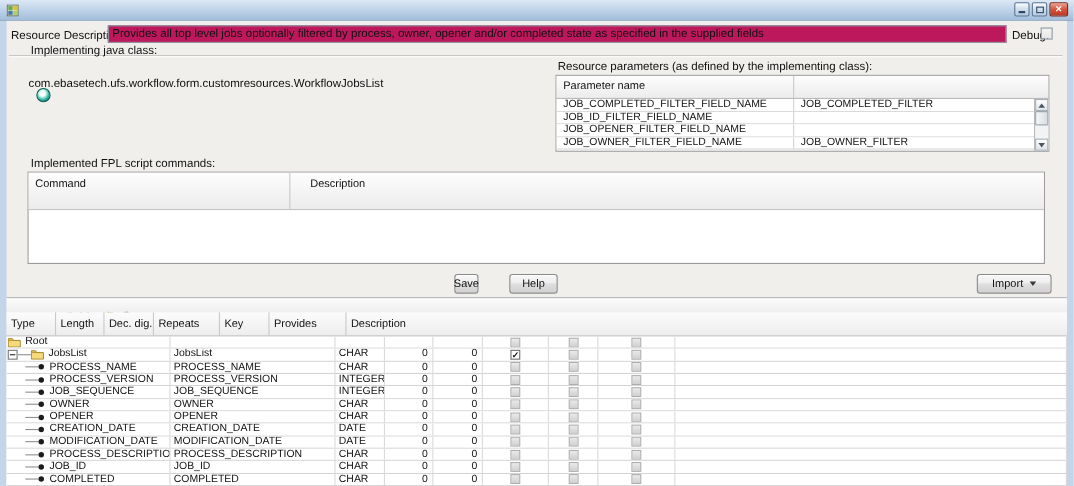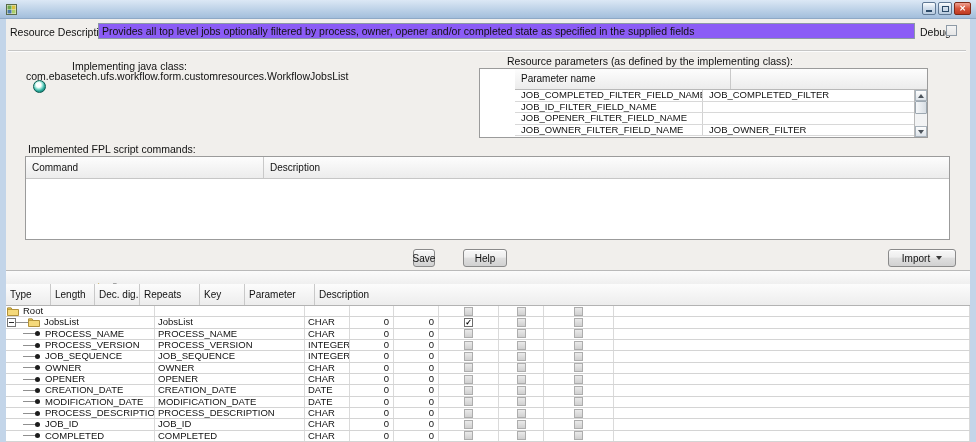--- a/index.html
+++ b/index.html
@@ -19,49 +19,49 @@
   .glyph-min { width:6px; height:2px; background:#2c4a68; margin-top:5px; }
   .glyph-max { width:7px; height:6px; border:1px solid #2c4a68; }
 
   .content { position:absolute; left:6px; top:19px; width:964px; height:423px; background:#f1efec; }
 
   .lbl { position:absolute; font-size:10.5px; color:#111; white-space:nowrap; }
   .sep { position:absolute; height:2px; border-top:1px solid #c6c6c6; border-bottom:1px solid #fcfcfc; }
 
   
   .desc-input { position:absolute; left:98px; top:23px; width:817px; height:16px; border:1px solid #8d99a5;
-    background:#8b5cf6; font:10.5px "Liberation Sans", sans-serif; padding:0 3px; color:#111; }
+    background:#be185d; font:10.5px "Liberation Sans", sans-serif; padding:0 3px; color:#111; }
   .debug-cb { position:absolute; left:946px; top:25px; width:11px; height:11px; border:1px solid #8e9aa6;
     background:linear-gradient(#f4f4f4,#e6e6e6); }
 
   
   .ring-icon { position:absolute; left:33px; top:80px; width:13px; height:13px; border-radius:50%;
     border:1px solid #0b5a50; background:radial-gradient(circle at 42% 36%, #ffffff 0 24%, #a9ece0 38%, #2fae9f 62%, #0f756a 88%); }
 
   
-  .ptable { position:absolute; left:479px; top:68px; width:449px; height:70px; border:1px solid #9b9b9b; background:#fff;padding-left:35px; }
+  .ptable { position:absolute; left:505px; top:68px; width:449px; height:70px; border:1px solid #9b9b9b; background:#fff; }
   .phead { display:flex; height:21px; background:linear-gradient(#fdfdfd,#ececec); border-bottom:1px solid #b9b9b9; }
   .phcell { font-size:10px; padding:4px 0 0 6px; border-right:1px solid #c9c9c9; white-space:nowrap; overflow:hidden; }
   .phc1 { width:216px; } .phc2 { width:218px; } .phc3 { width:13px; border-right:none; padding:0; }
   .prow { display:flex; height:11.6px; border-bottom:1px solid #d8d8d8; background:#fff; }
   .pcell { font-size:9.5px; line-height:10.5px; padding-left:6px; overflow:hidden; white-space:nowrap; }
-  .pcell.p1 { width:188px; border-right:1px solid #d2d2d2; }
+  .pcell.p1 { width:216px; border-right:1px solid #d2d2d2; }
   .pcell.p2 { width:219px; }
   .pscroll { position:absolute; right:0; top:21px; bottom:0; width:13px; background:#f2f3f4; border-left:1px solid #b9b9b9; }
   .sbtn { position:absolute; left:0; width:12px; height:11px; background:linear-gradient(#fefefe,#dde3e9);
     border:1px solid #a9b3bc; display:flex; align-items:center; justify-content:center; }
   .sbtn.up { top:0; } .sbtn.down { bottom:0; }
   .tri-up { width:0; height:0; border-left:3px solid transparent; border-right:3px solid transparent; border-bottom:4px solid #4c545c; }
   .tri-down { width:0; height:0; border-left:3px solid transparent; border-right:3px solid transparent; border-top:4px solid #4c545c; }
   .sthumb { position:absolute; left:0; top:11px; width:12px; height:13px; border:1px solid #9da8b1; border-radius:1px;
     background:linear-gradient(90deg,#f5f7f9,#d8dee4); }
 
   
   .fpltable { position:absolute; left:25px; top:156px; width:925px; height:84px; border:1px solid #9b9b9b; background:#fff; }
-  .fplhead { display:flex; height:22px; background:linear-gradient(#fdfdfd,#ececec); border-bottom:1px solid #c6c6c6; }
+  .fplhead { display:flex; height:34px; background:linear-gradient(#fdfdfd,#ececec); border-bottom:1px solid #c6c6c6;gap:12px; }
   .fplcell { font-size:10px; padding:5px 0 0 6px; white-space:nowrap; }
   .fplc1 { width:238px; border-right:1px solid #c9c9c9; }
   .fplc2 { flex:1; }
 
   
   .btn { position:absolute; height:18px; border:1px solid #8a8a8a; border-radius:3px;
     background:linear-gradient(#f8f8f8,#eeeeee 45%,#dfdfdf 50%,#d1d1d1); box-shadow:inset 0 1px 0 #fff;
     font-size:10px; color:#111; display:flex; align-items:center; justify-content:center; cursor:default; }
   .dd-arrow { width:0; height:0; border-left:3.5px solid transparent; border-right:3.5px solid transparent; border-top:4px solid #3a3a3a; margin-left:6px; }
 
@@ -128,21 +128,21 @@
 
 <div class="content"></div>
 
 <div class="lbl" style="left:10px; top:26px;">Resource Description:</div>
 <input class="desc-input" value="Provides all top level jobs optionally filtered by process, owner, opener and/or completed state as specified in the supplied fields" style="">
 <div class="lbl" style="left:920px; top:26px;">Debug:</div>
 <div class="debug-cb"></div>
 
 <div class="sep" style="left:8px; top:50px; width:958px;"></div>
 
-<div class="lbl" style="left:28px; top:60px;margin-left:44px;">Implementing java class:</div>
+<div class="lbl" style="left:28px; top:40px;">Implementing java class:</div>
 <div class="lbl" style="left:26px; top:70px;">com.ebasetech.ufs.workflow.form.customresources.WorkflowJobsList</div>
 <div class="ring-icon"></div>
 
 <div class="lbl" style="left:507px; top:55px;">Resource parameters (as defined by the implementing class):</div>
 <div class="ptable">
   <div class="phead">
     <div class="phcell phc1">Parameter name</div>
     <div class="phcell phc3"></div>
   </div>
   <div id="param-rows">
@@ -206,21 +206,21 @@
     </svg>
   </span>
 </div>
 
 <div class="gh">
   <div class="ghc w-type">Type</div>
   <div class="ghc w-len">Length</div>
   <div class="ghc w-dec">Dec. dig.</div>
   <div class="ghc w-rep">Repeats</div>
   <div class="ghc w-key">Key</div>
-  <div class="ghc w-attr">Parameter</div>
+  <div class="ghc w-attr">Provides</div>
   <div class="ghc w-desc">Description</div>
 </div>
 <div class="gbody" id="field-rows">
     <div class="grow">
       <div class="gc w-name" style="padding-left: 1px;">
         <svg width="12" height="10" viewBox="0 0 12 10">
           <path d="M0.5 2 L4.2 2 L5.2 3.5 L11.5 3.5 L11.5 9.5 L0.5 9.5 Z" fill="#f5d97a" stroke="#a8862d" stroke-width="0.9"></path>
           <path d="M0.5 2 L4.2 2 L5.2 3.5 L0.5 3.5 Z" fill="#e9cd60" stroke="#a8862d" stroke-width="0.7"></path>
         </svg>
         <div class="tree-label">Root</div>

